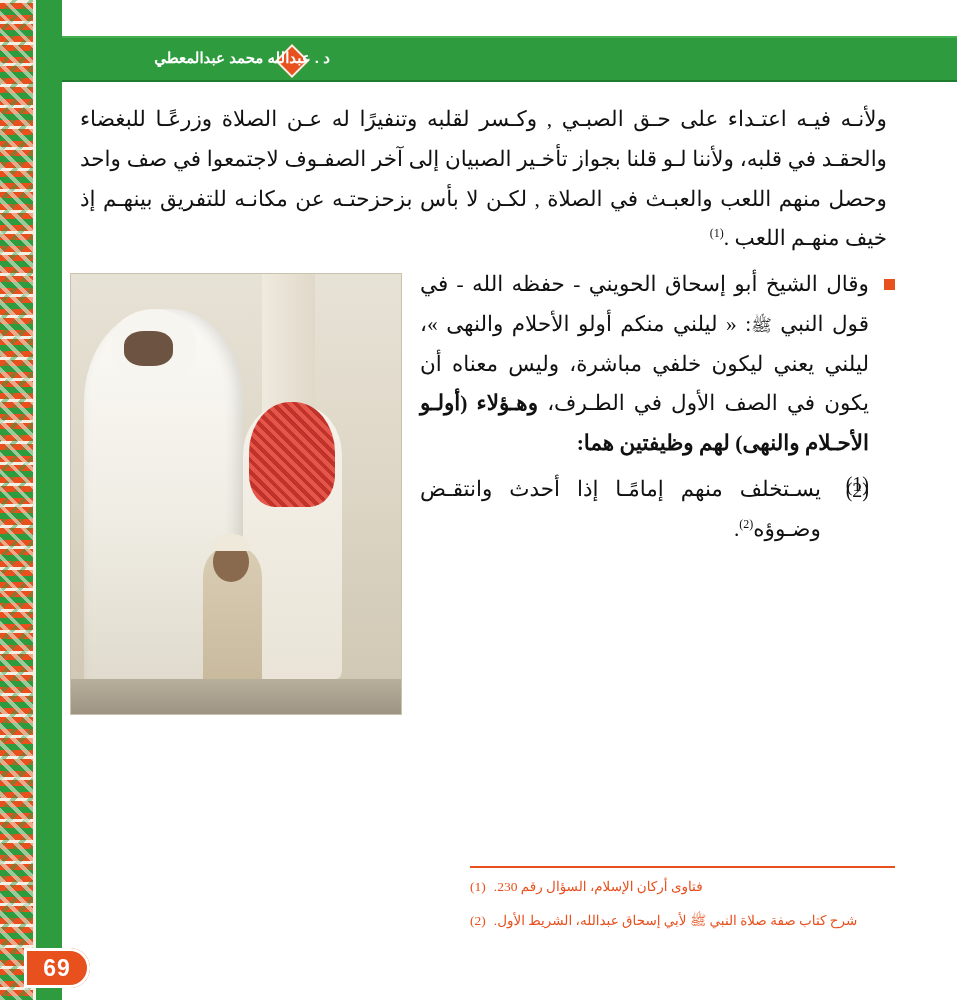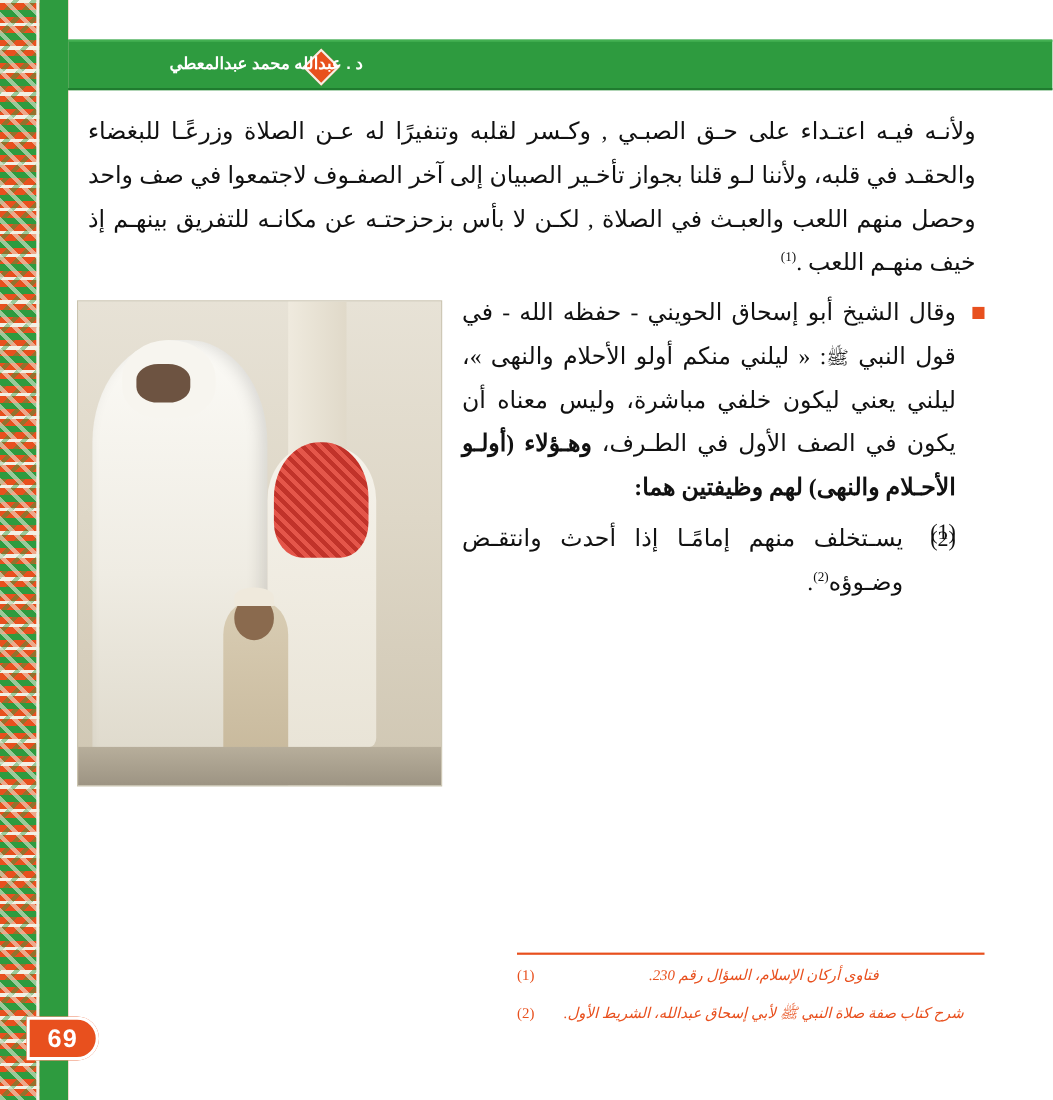--- a/index.html
+++ b/index.html
@@ -113,21 +113,21 @@
     font-size: 15px;
     font-weight: bold;
     letter-spacing: 0.2px;
     direction: rtl;
   }
 
   
   .page-badge {
     position: absolute;
     left: 24px;
-    top: 924px;
+    top: 948px;
     width: 66px;
     height: 40px;
     background: #e8501e;
     border-radius: 0 22px 22px 0;
     color: #ffffff;
     font-size: 23px;
     font-weight: bold;
     display: flex;
     align-items: center;
     justify-content: center;
@@ -276,21 +276,21 @@
     justify-content: flex-start;
     align-items: baseline;
     gap: 8px;
     color: #e8501e;
     font-family: "Liberation Serif", serif;
     font-size: 13.5px;
     line-height: 1.5;
     margin-bottom: 14px;
   }
   .fn-mark { flex: 0 0 auto; }
-  .fn-text { flex: 1 1 auto; text-align: center; font-style: italic; }
+  .fn-text { flex: 1 1 auto; text-align: left; }
 
   .sallam {
     font-family: "Liberation Serif", serif;
     font-size: 17px;
   }
 </style>
 </head>
 <body>
 
 <div class="page">

